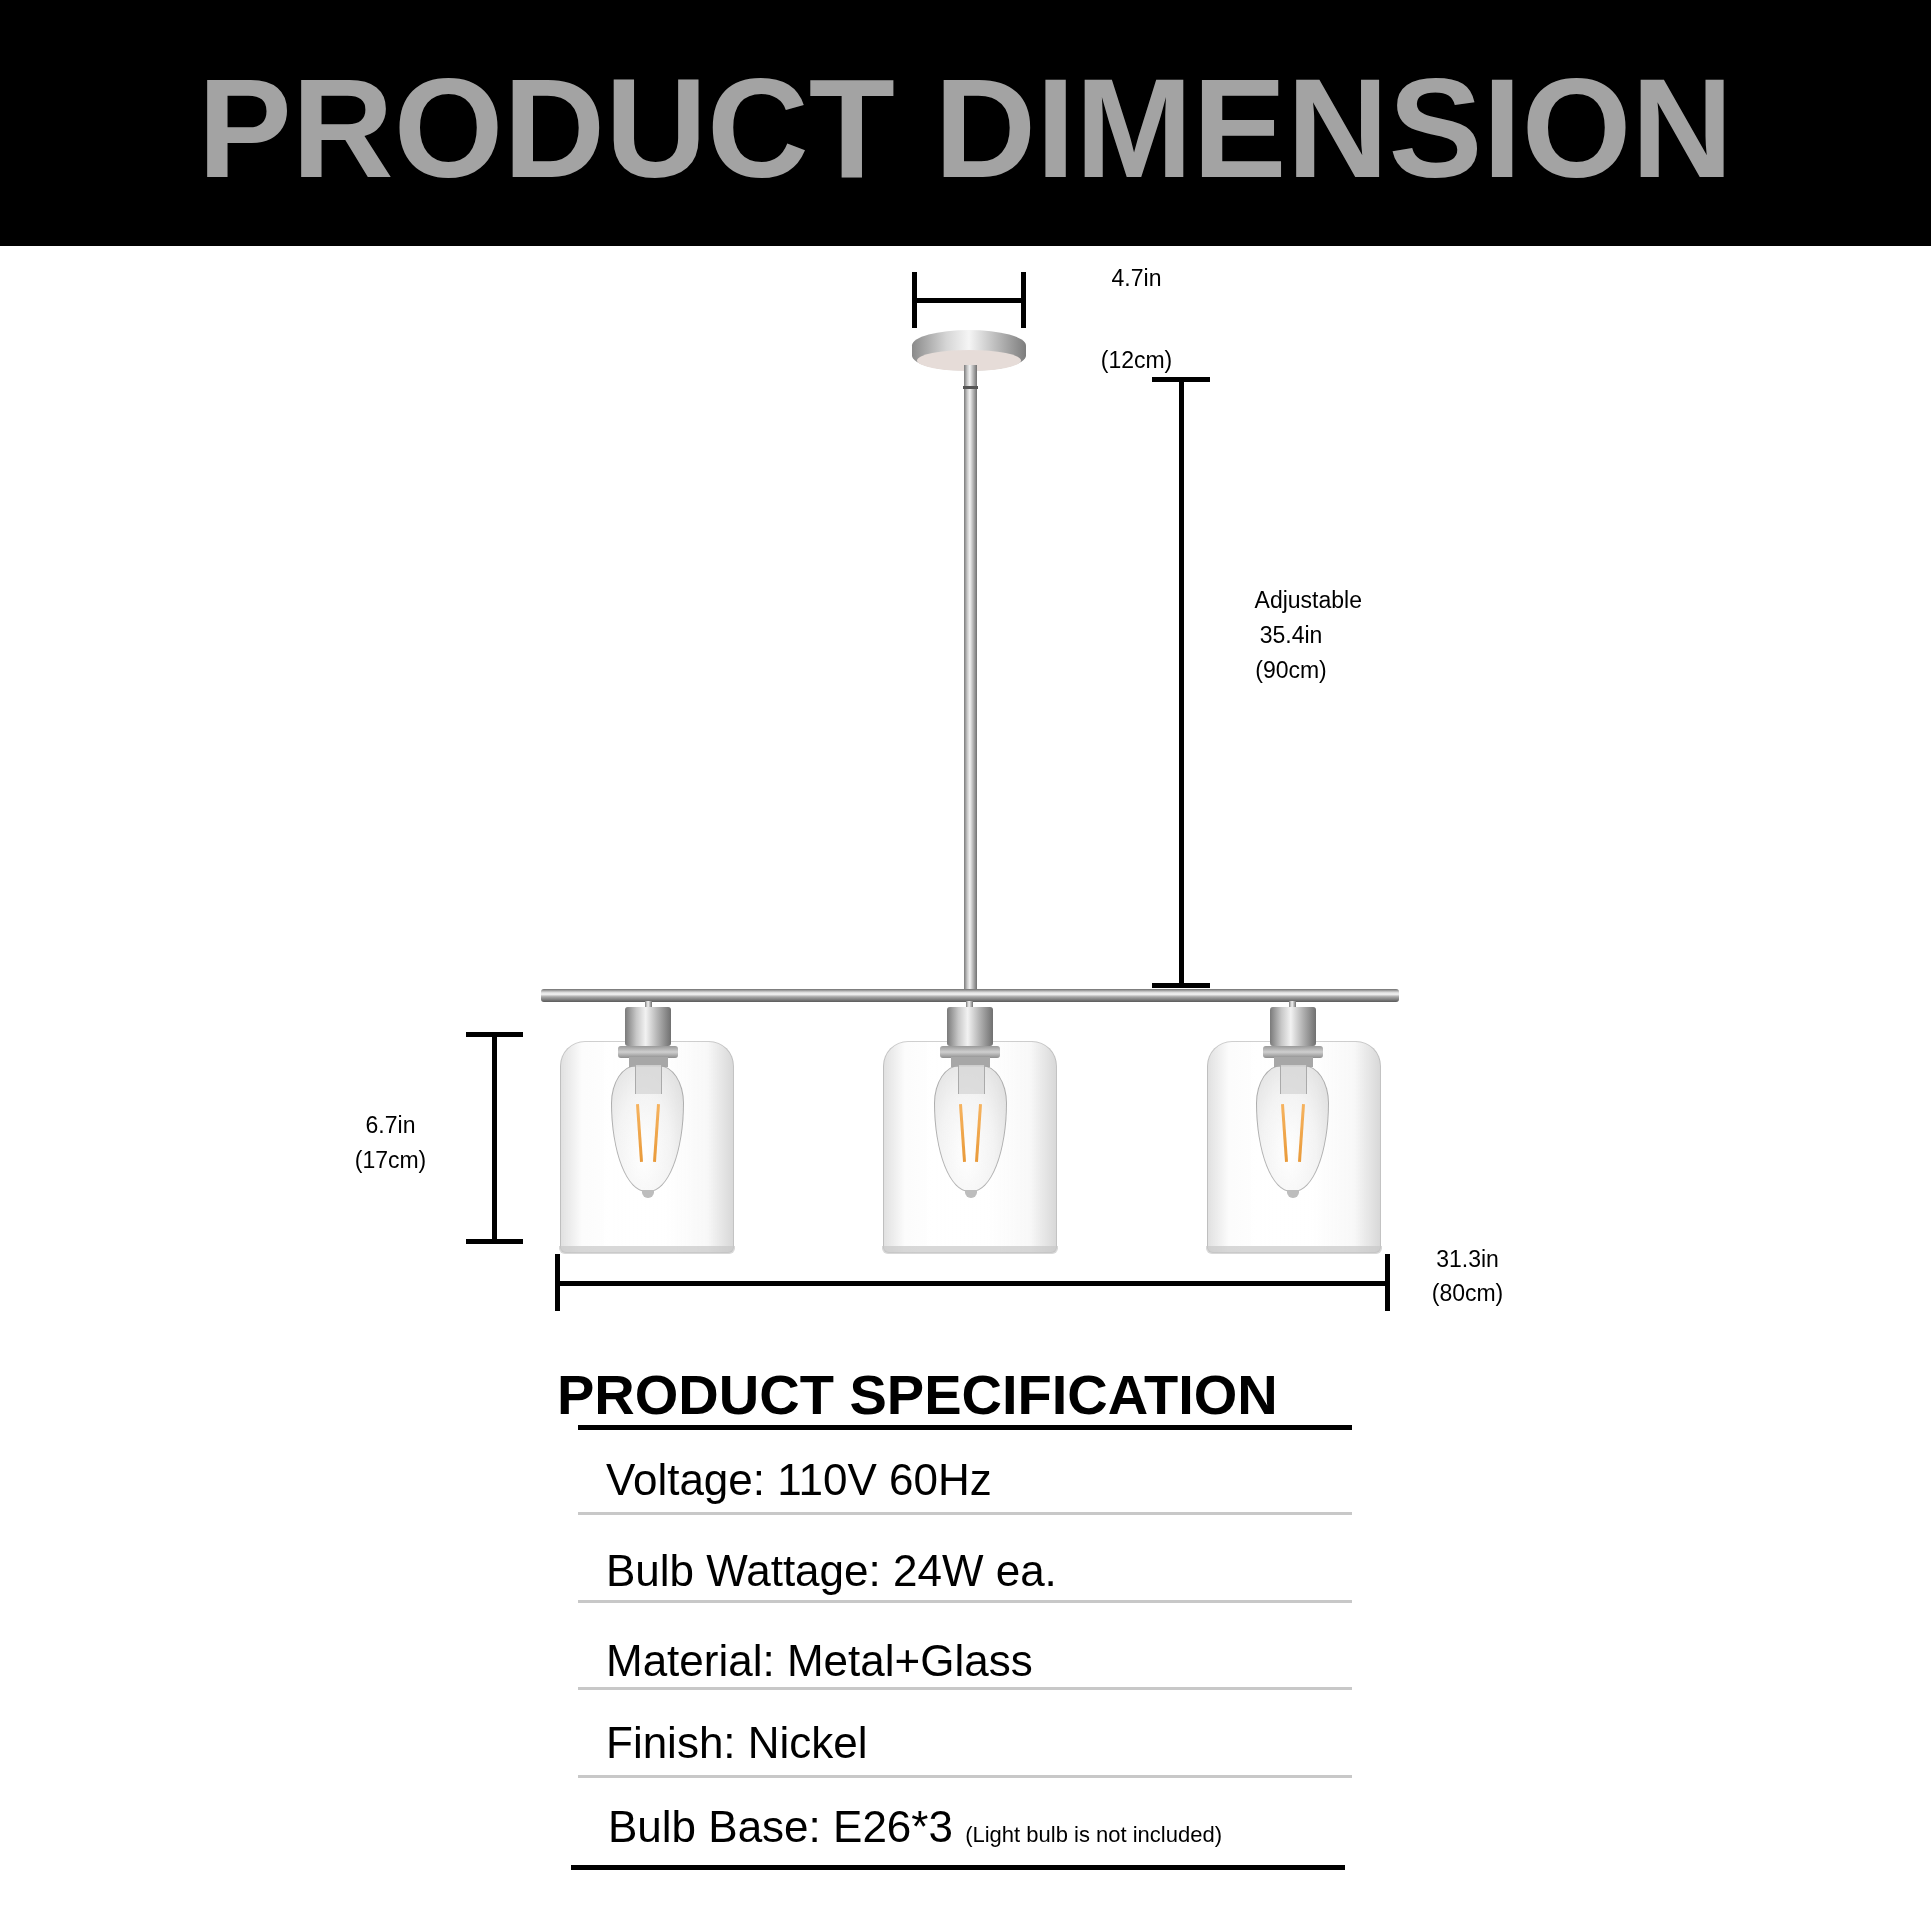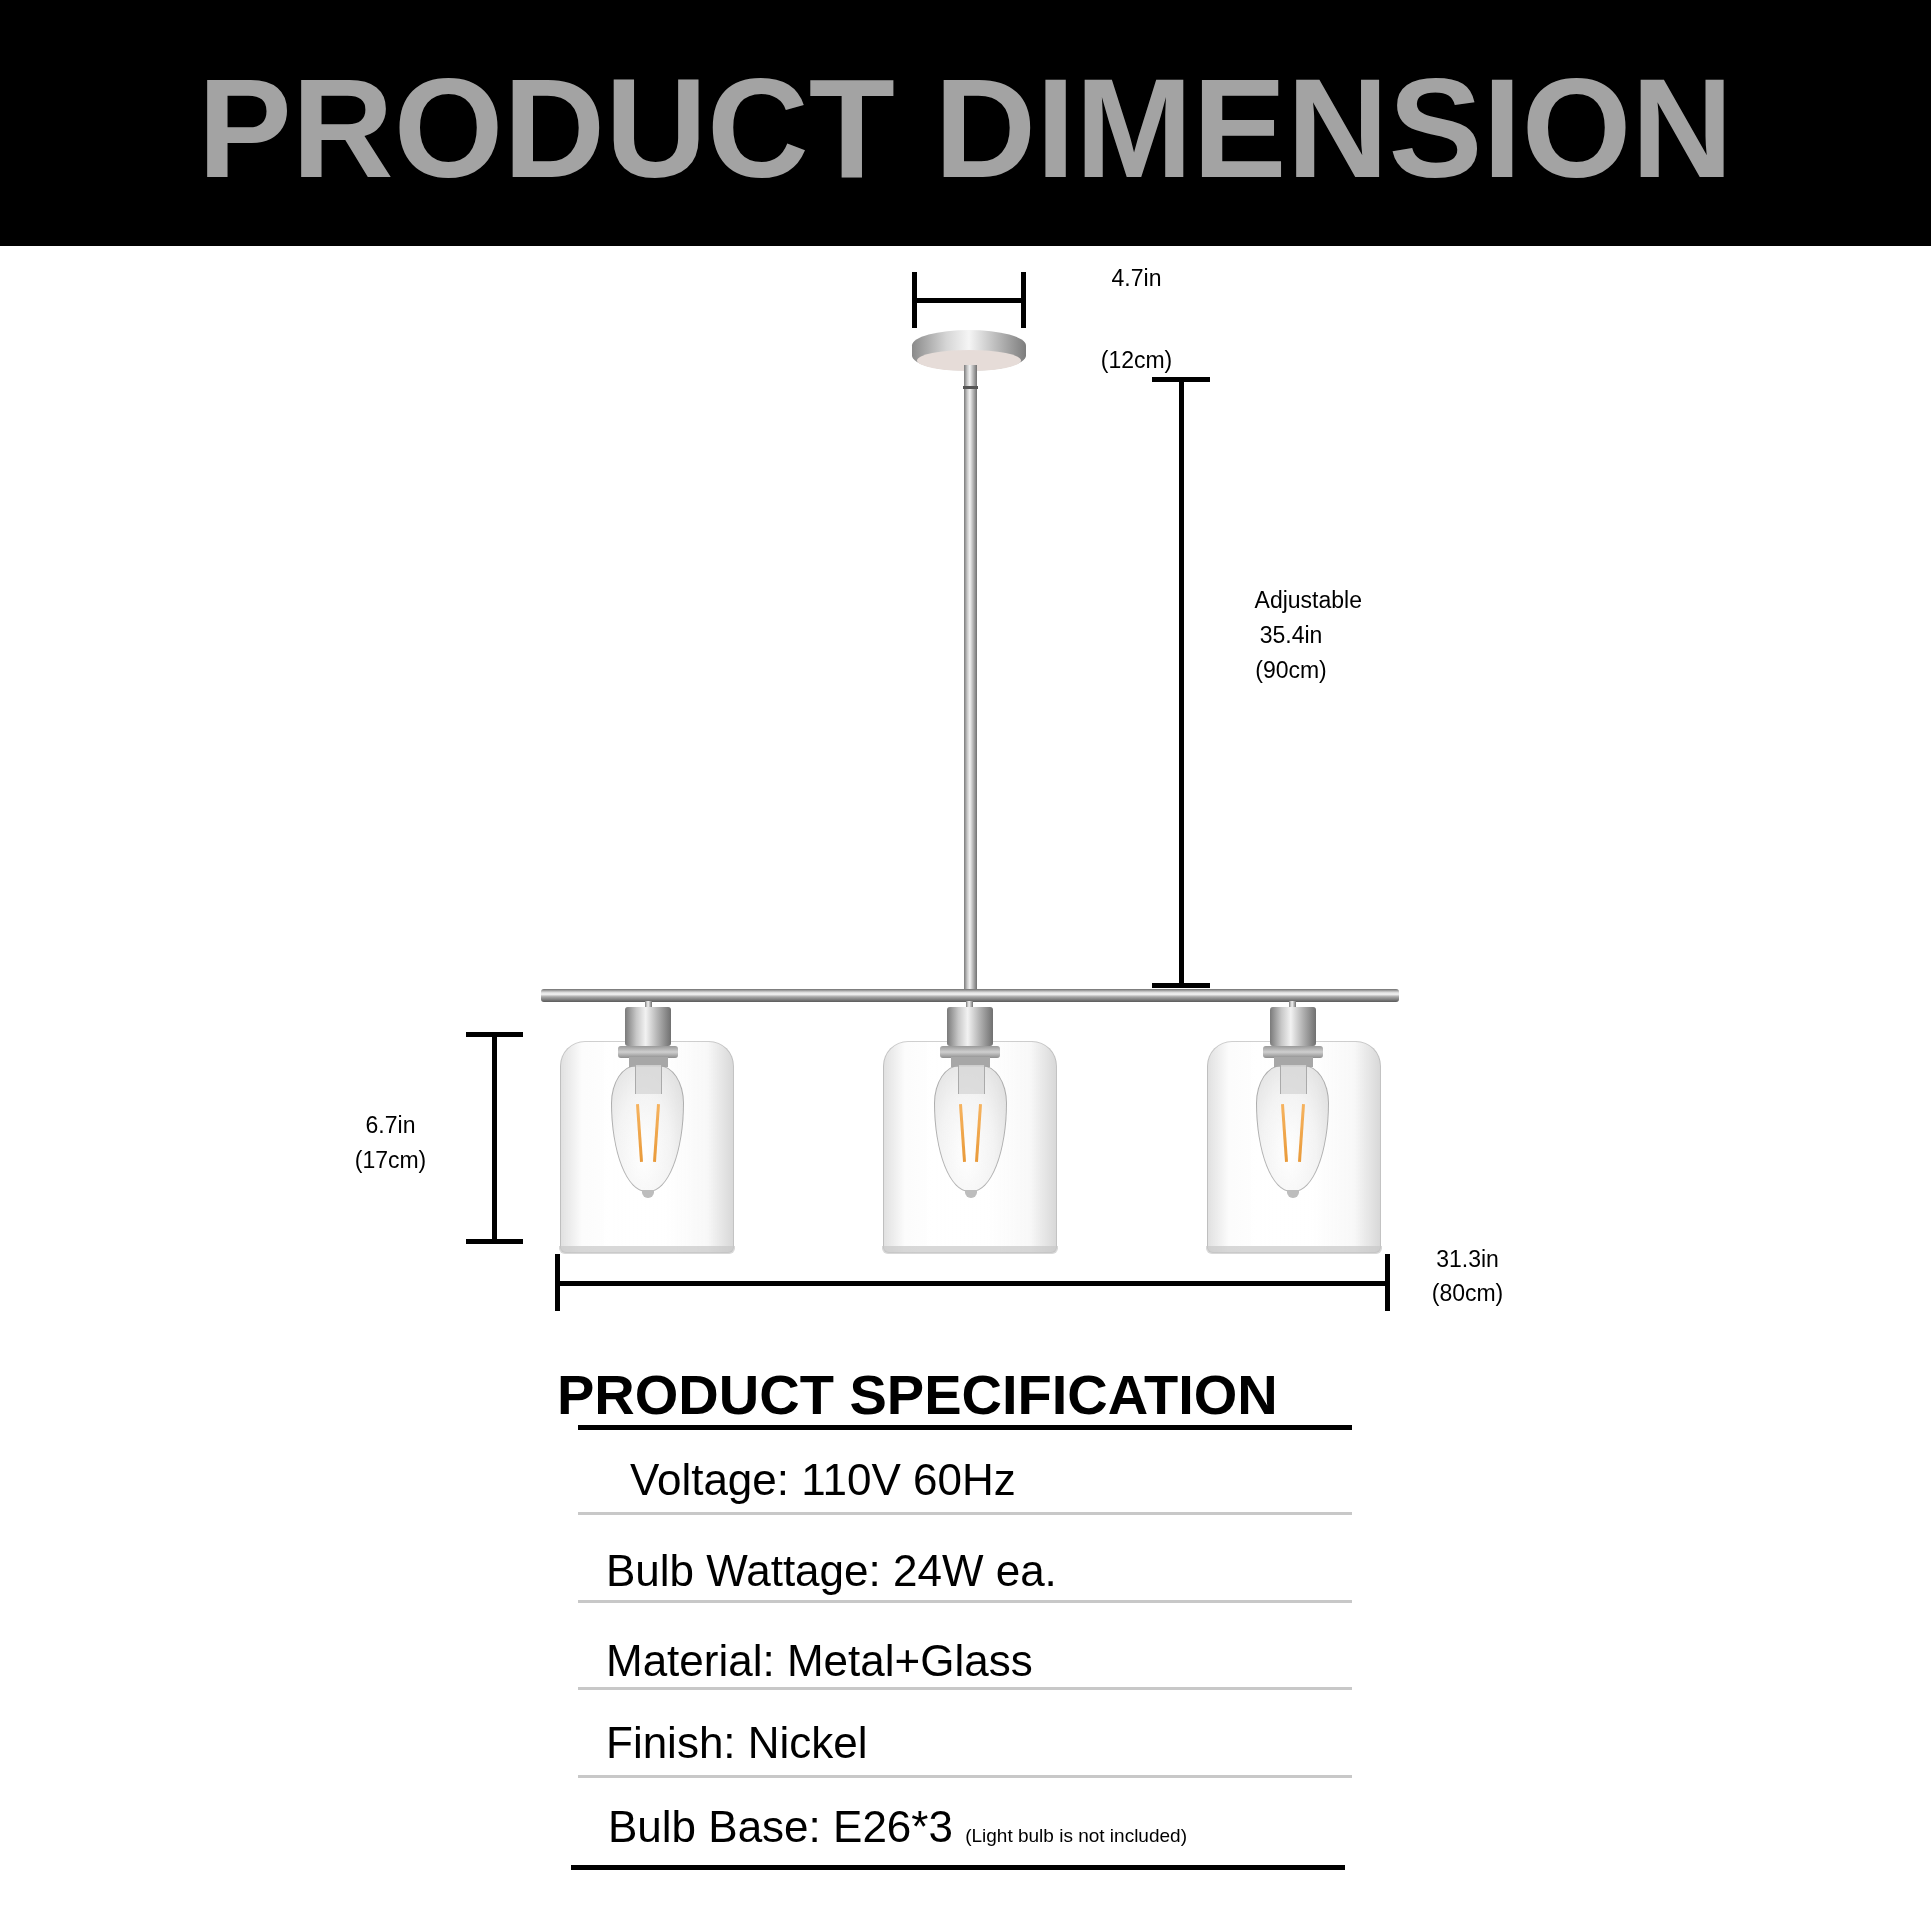--- a/index.html
+++ b/index.html
@@ -64,21 +64,21 @@
   .bulb-tip {
     position: absolute; top: 1190px; width: 11.6px; height: 7.7px; border-radius: 0 0 5.8px 5.8px; background: #bdbdbd;
   }
   .spec-heading {
     position: absolute; left: 557px; top: 1363px; font-size: 56px; font-weight: bold; line-height: 64px;
     white-space: nowrap;
   }
   .spec-row {
     position: absolute; left: 606px; font-size: 44px; line-height: 52px; white-space: nowrap;
   }
-  .spec-note { font-size: 19px; }
+  .spec-note { font-size: 22px; }
   .rule-grey { position: absolute; left: 578px; width: 774px; height: 2.9px; background: #c8c8c8; }
   .rule-black { position: absolute; background: #000; }
 </style>
 </head>
 <body>
 
 <div class="banner">
   <div class="banner-title">PRODUCT DIMENSION</div>
 </div>
 
@@ -157,21 +157,21 @@
   <div class="bulb-neck" style="left:1280px;"></div>
   <div class="filament" style="left:1283px; transform:rotate(-4deg);"></div>
   <div class="filament" style="left:1300px; transform:rotate(4deg);"></div>
   <div class="bulb-tip" style="left:1287px;"></div>
 </div>
 
 <div>
   <div class="spec-heading">PRODUCT SPECIFICATION</div>
   <div class="rule-black" style="left:578px; top:1425px; width:774px; height:4.8px;"></div>
 
-  <div class="spec-row" style="top:1454px;margin-left:24px;">
+  <div class="spec-row" style="top:1454px;">
     <span>Voltage: 110V 60Hz</span>
   </div>
   <div class="rule-grey" style="top:1512px;"></div>
 
   <div class="spec-row" style="top:1545px;">
     <span>Bulb Wattage: 24W ea.</span>
   </div>
   <div class="rule-grey" style="top:1600px;"></div>
 
   <div class="spec-row" style="top:1635px;">

